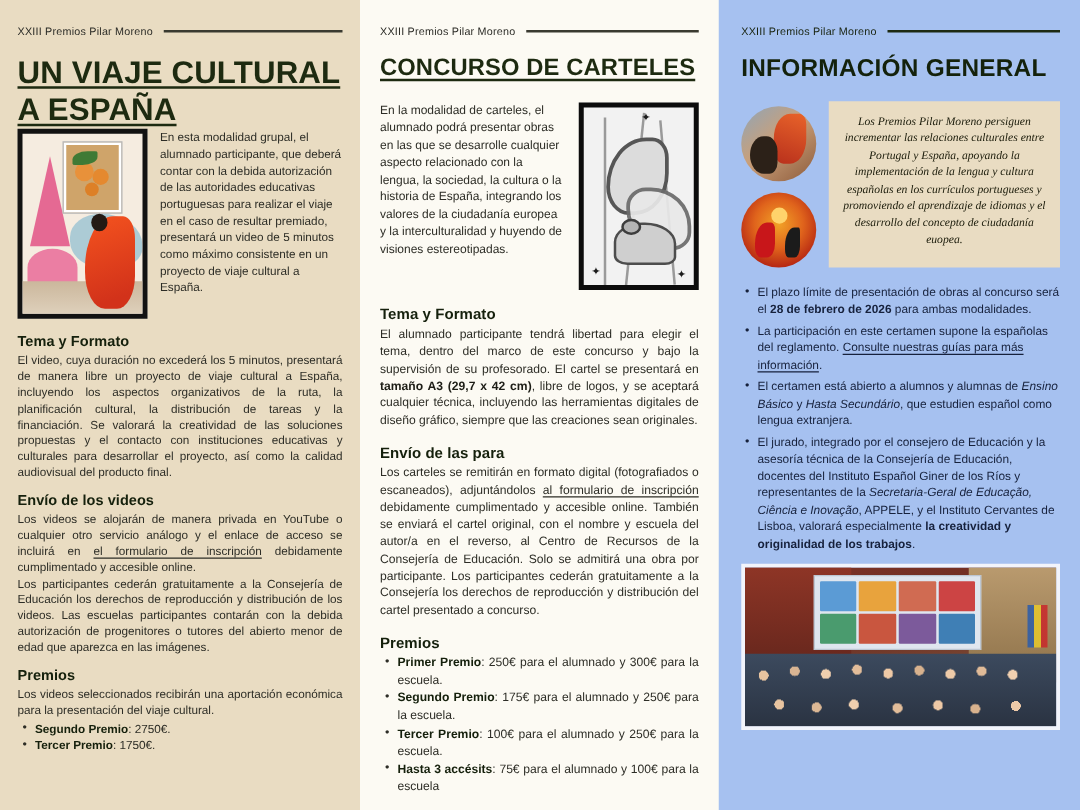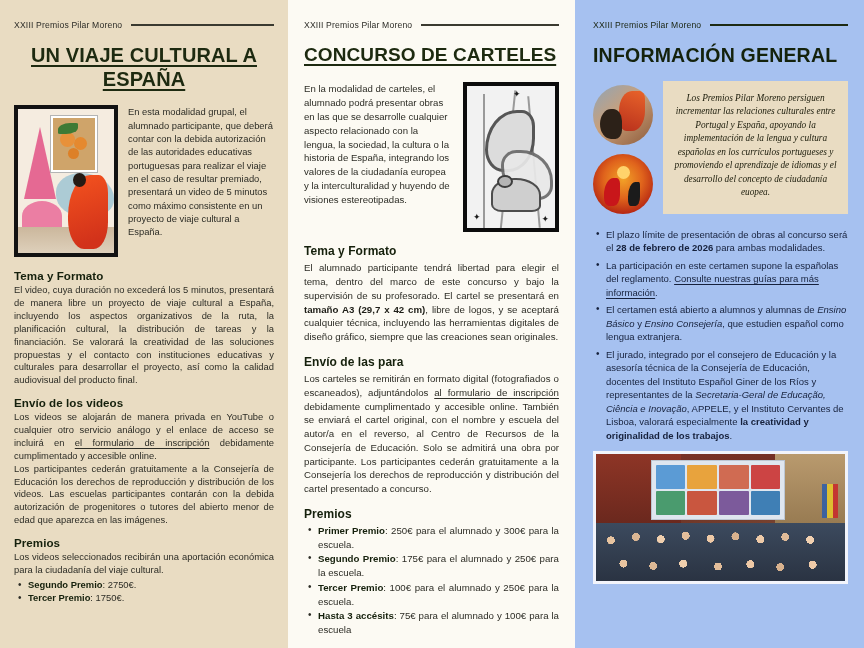--- a/index.html
+++ b/index.html
@@ -21,25 +21,24 @@
   .eyebrow { display: flex; align-items: center; gap: 9px; margin-bottom: 14px; }
   .eyebrow-text {
     font-size: 8.6px; letter-spacing: .18px; color: #2c2c27; white-space: nowrap;
   }
   .panel-right .eyebrow-text { color: #192410; }
   .eyebrow-rule { flex: 1; height: 1.4px; background: #3a3a30; max-width: 150px; }
   .panel-right .eyebrow-rule { background: #1d2a12; }
 
   
   .title {
-    font-size: 20px; font-weight: bold; color: #1d2a10;
-    text-align: center; line-height: 1.18; letter-spacing: .1px;
+    font-size: 25px; font-weight: bold; color: #1d2a10;
+    line-height: 1.18; letter-spacing: .1px;
     text-decoration: underline; text-underline-offset: 3px;
     text-decoration-thickness: 2px;
-    margin-bottom: 14px;
   }
   .title-mid { font-size: 19px; text-align: left; margin-bottom: 16px; }
   .title-right {
     font-size: 19.5px; text-align: left; color: #14220c;
     text-decoration: none; margin-bottom: 14px; letter-spacing: .2px;
   }
 
   
   .intro { display: flex; gap: 10px; margin-bottom: 12px; }
   .intro-mid { gap: 11px; }
@@ -254,21 +253,21 @@
     </div>
 
     <h2 class="sec-h">Tema y Formato</h2>
     <p class="body">El video, cuya duración no excederá los 5 minutos, presentará de manera libre un proyecto de viaje cultural a España, incluyendo los aspectos organizativos de la ruta, la planificación cultural, la distribución de tareas y la financiación. Se valorará la creatividad de las soluciones propuestas y el contacto con instituciones educativas y culturales para desarrollar el proyecto, así como la calidad audiovisual del producto final.</p>
 
     <h2 class="sec-h">Envío de los videos</h2>
     <p class="body"><span>Los videos se alojarán de manera privada en YouTube o cualquier otro servicio análogo y el enlace de acceso se incluirá en </span><span class="lnk">el formulario de inscripción</span><span> debidamente cumplimentado y accesible online.</span></p>
     <p class="body">Los participantes cederán gratuitamente a la Consejería de Educación los derechos de reproducción y distribución de los videos. Las escuelas participantes contarán con la debida autorización de progenitores o tutores del abierto menor de edad que aparezca en las imágenes.</p>
 
     <h2 class="sec-h">Premios</h2>
-    <p class="body">Los videos seleccionados recibirán una aportación económica para la ciudadanía del viaje cultural.</p>
+    <p class="body">Los videos seleccionados recibirán una aportación económica para la presentación del viaje cultural.</p>
     <ul class="prizes">
       <li><b>Segundo Premio</b><span>: 2750€.</span></li>
       <li><b>Tercer Premio</b><span>: 1750€.</span></li>
     </ul>
   </section>
 
   <section class="panel panel-mid">
     <div class="eyebrow">
       <span class="eyebrow-text">XXIII Premios Pilar Moreno</span>
       <span class="eyebrow-rule"></span>
@@ -322,21 +321,21 @@
     </div>
 
     <ul class="info">
       <li>
         <span>El plazo límite de presentación de obras al concurso será el </span><b>28 de febrero de 2026</b><span> para ambas modalidades.</span>
       </li>
       <li>
         <span>La participación en este certamen supone la españolas del reglamento. </span><span class="lnk">Consulte nuestras guías para más información</span><span>.</span>
       </li>
       <li>
-        <span>El certamen está abierto a alumnos y alumnas de </span><i>Ensino Básico</i><span> y </span><i>Ensino Consejería</i><span>, que estudien español como lengua extranjera.</span>
+        <span>El certamen está abierto a alumnos y alumnas de </span><i>Ensino Básico</i><span> y </span><i>Hasta Secundário</i><span>, que estudien español como lengua extranjera.</span>
       </li>
       <li>
         <span>El jurado, integrado por el consejero de Educación y la asesoría técnica de la Consejería de Educación, docentes del Instituto Español Giner de los Ríos y representantes de la </span><i>Secretaria-Geral de Educação, Ciência e Inovação</i><span>, APPELE, y el Instituto Cervantes de Lisboa, valorará especialmente </span><b>la creatividad y originalidad de los trabajos</b><span>.</span>
       </li>
     </ul>
 
     <div class="photo">
       <span class="ph-wall-l"></span>
       <span class="ph-wall-r"></span>
       <div class="ph-screen">

